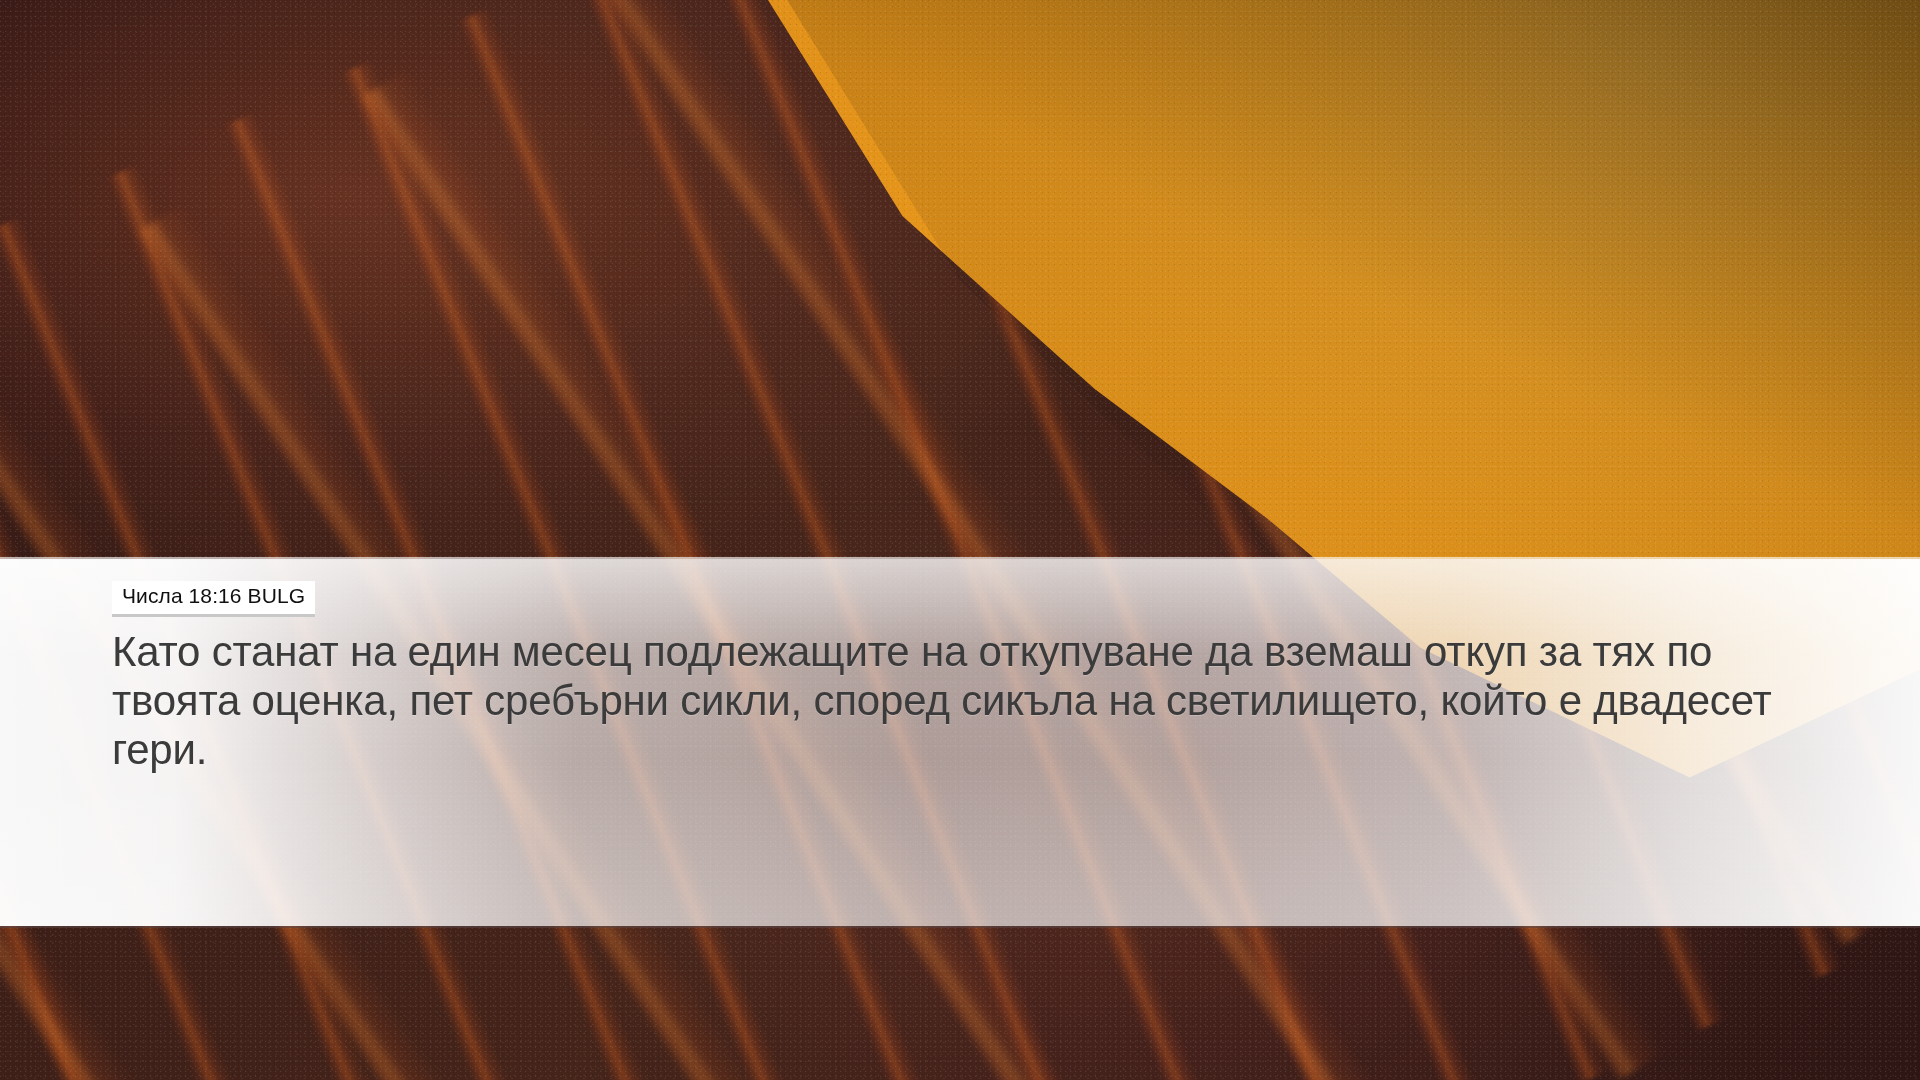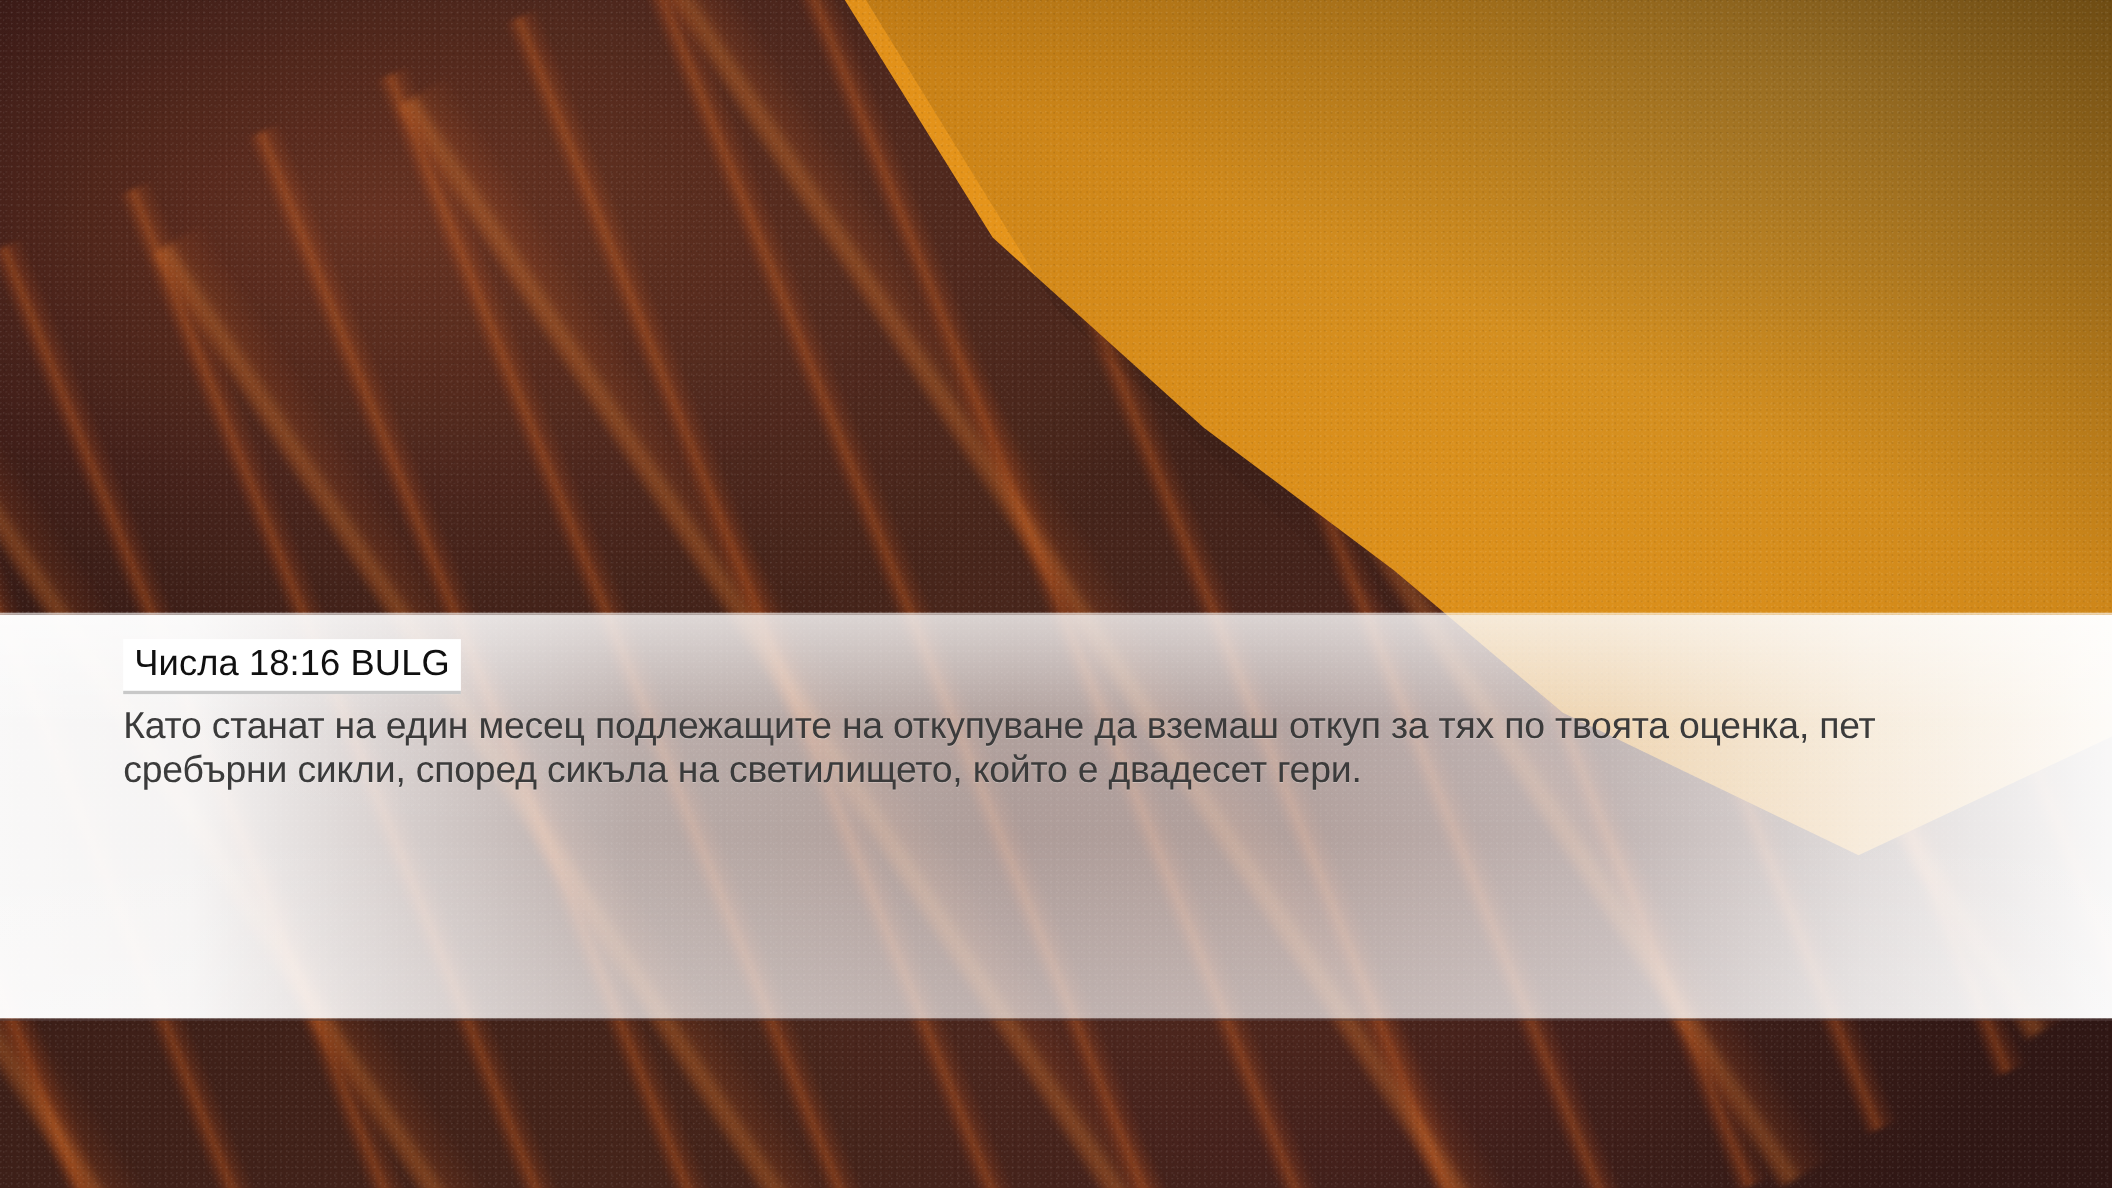--- a/index.html
+++ b/index.html
@@ -152,32 +152,32 @@
   .band-inner {
     position: relative;
     padding: 22px 40px 0 112px;
   }
 
   
   .reference-chip {
     display: inline-block;
     background: #ffffff;
     color: #101010;
-    font-size: 33px;
+    font-size: 21px;
     line-height: 1.15;
     padding: 3px 10px 6px 10px;
     border-bottom: 3px solid #c8c8c8;
     white-space: nowrap;
     letter-spacing: .1px;
   }
 
   .verse-text {
     margin-top: 10px;
     color: #3b3b3b;
-    font-size: 34px;
+    font-size: 42px;
     line-height: 1.17;
     letter-spacing: -0.2px;
     max-width: 1720px;
     text-shadow: 0 1px 0 rgba(255,255,255,0.22);
   }
 </style>
 </head>
 <body>
 
 <div id="stage">

